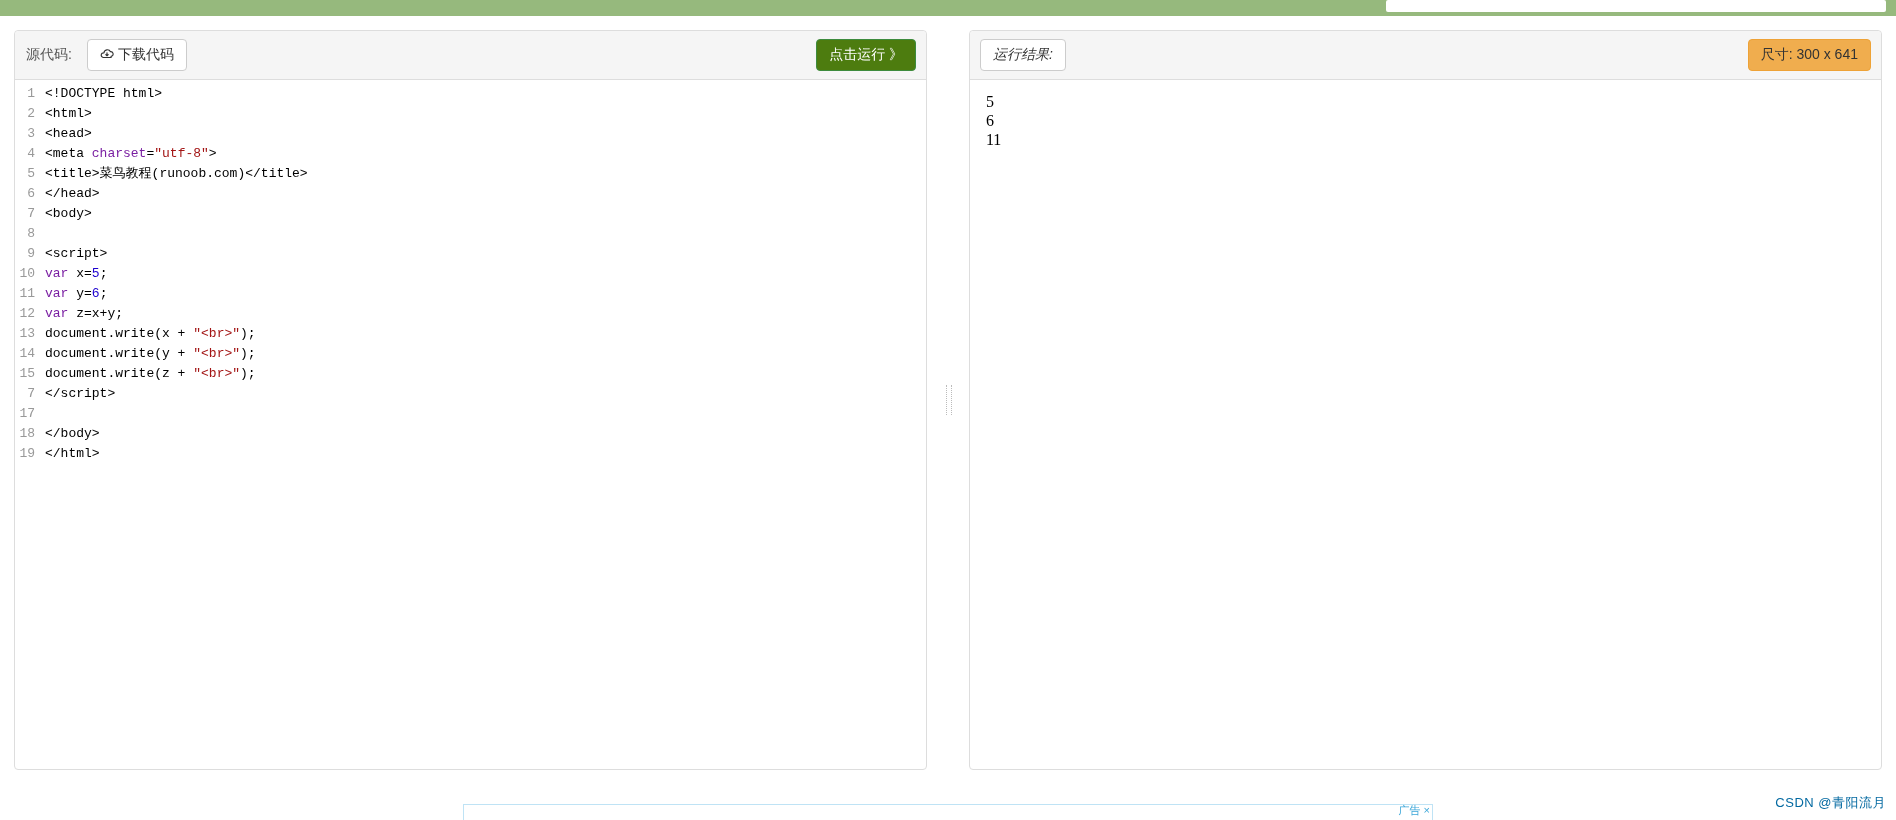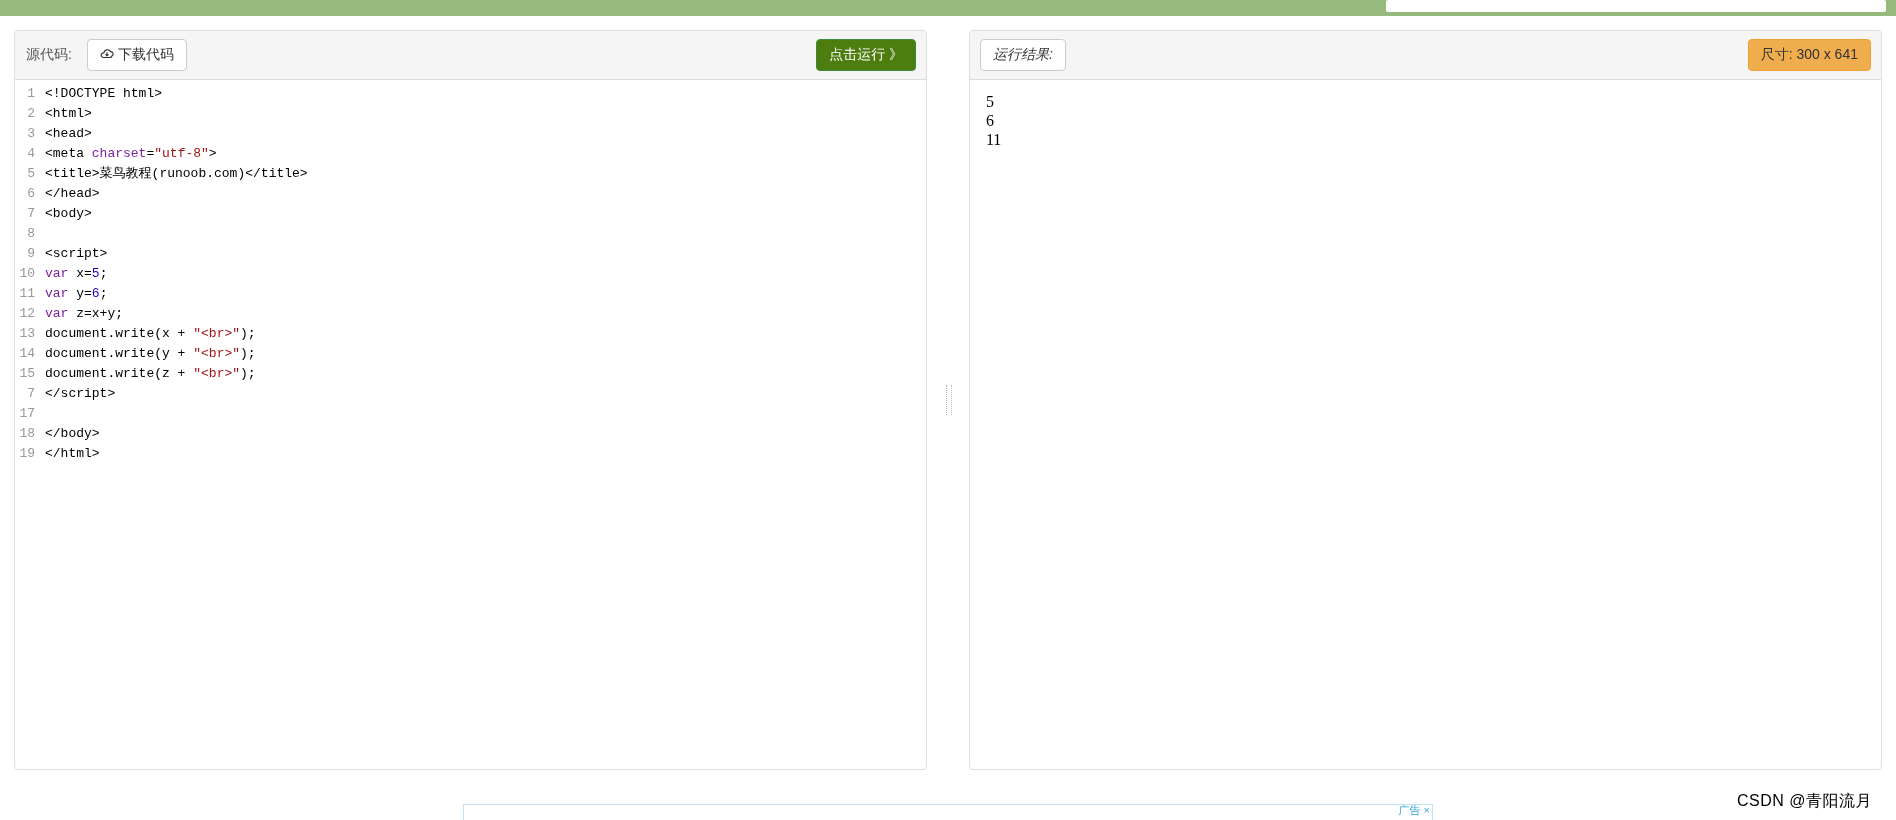--- a/index.html
+++ b/index.html
@@ -143,24 +143,24 @@
   }
   .ad-tag {
     position: absolute;
     right: 2px;
     top: -2px;
     font-size: 11px;
     color: #3da7d9;
   }
   .watermark {
     position: fixed;
-    right: 24px;
+    right: 10px;
     bottom: 8px;
-    color: #000000;
-    font-size: 16px;
+    color: #0369a1;
+    font-size: 13px;
     letter-spacing: 0.5px;
   }
 </style>
 </head>
 <body>
 
 <div class="top-bar">
   <div class="white-strip"></div>
 </div>
 

